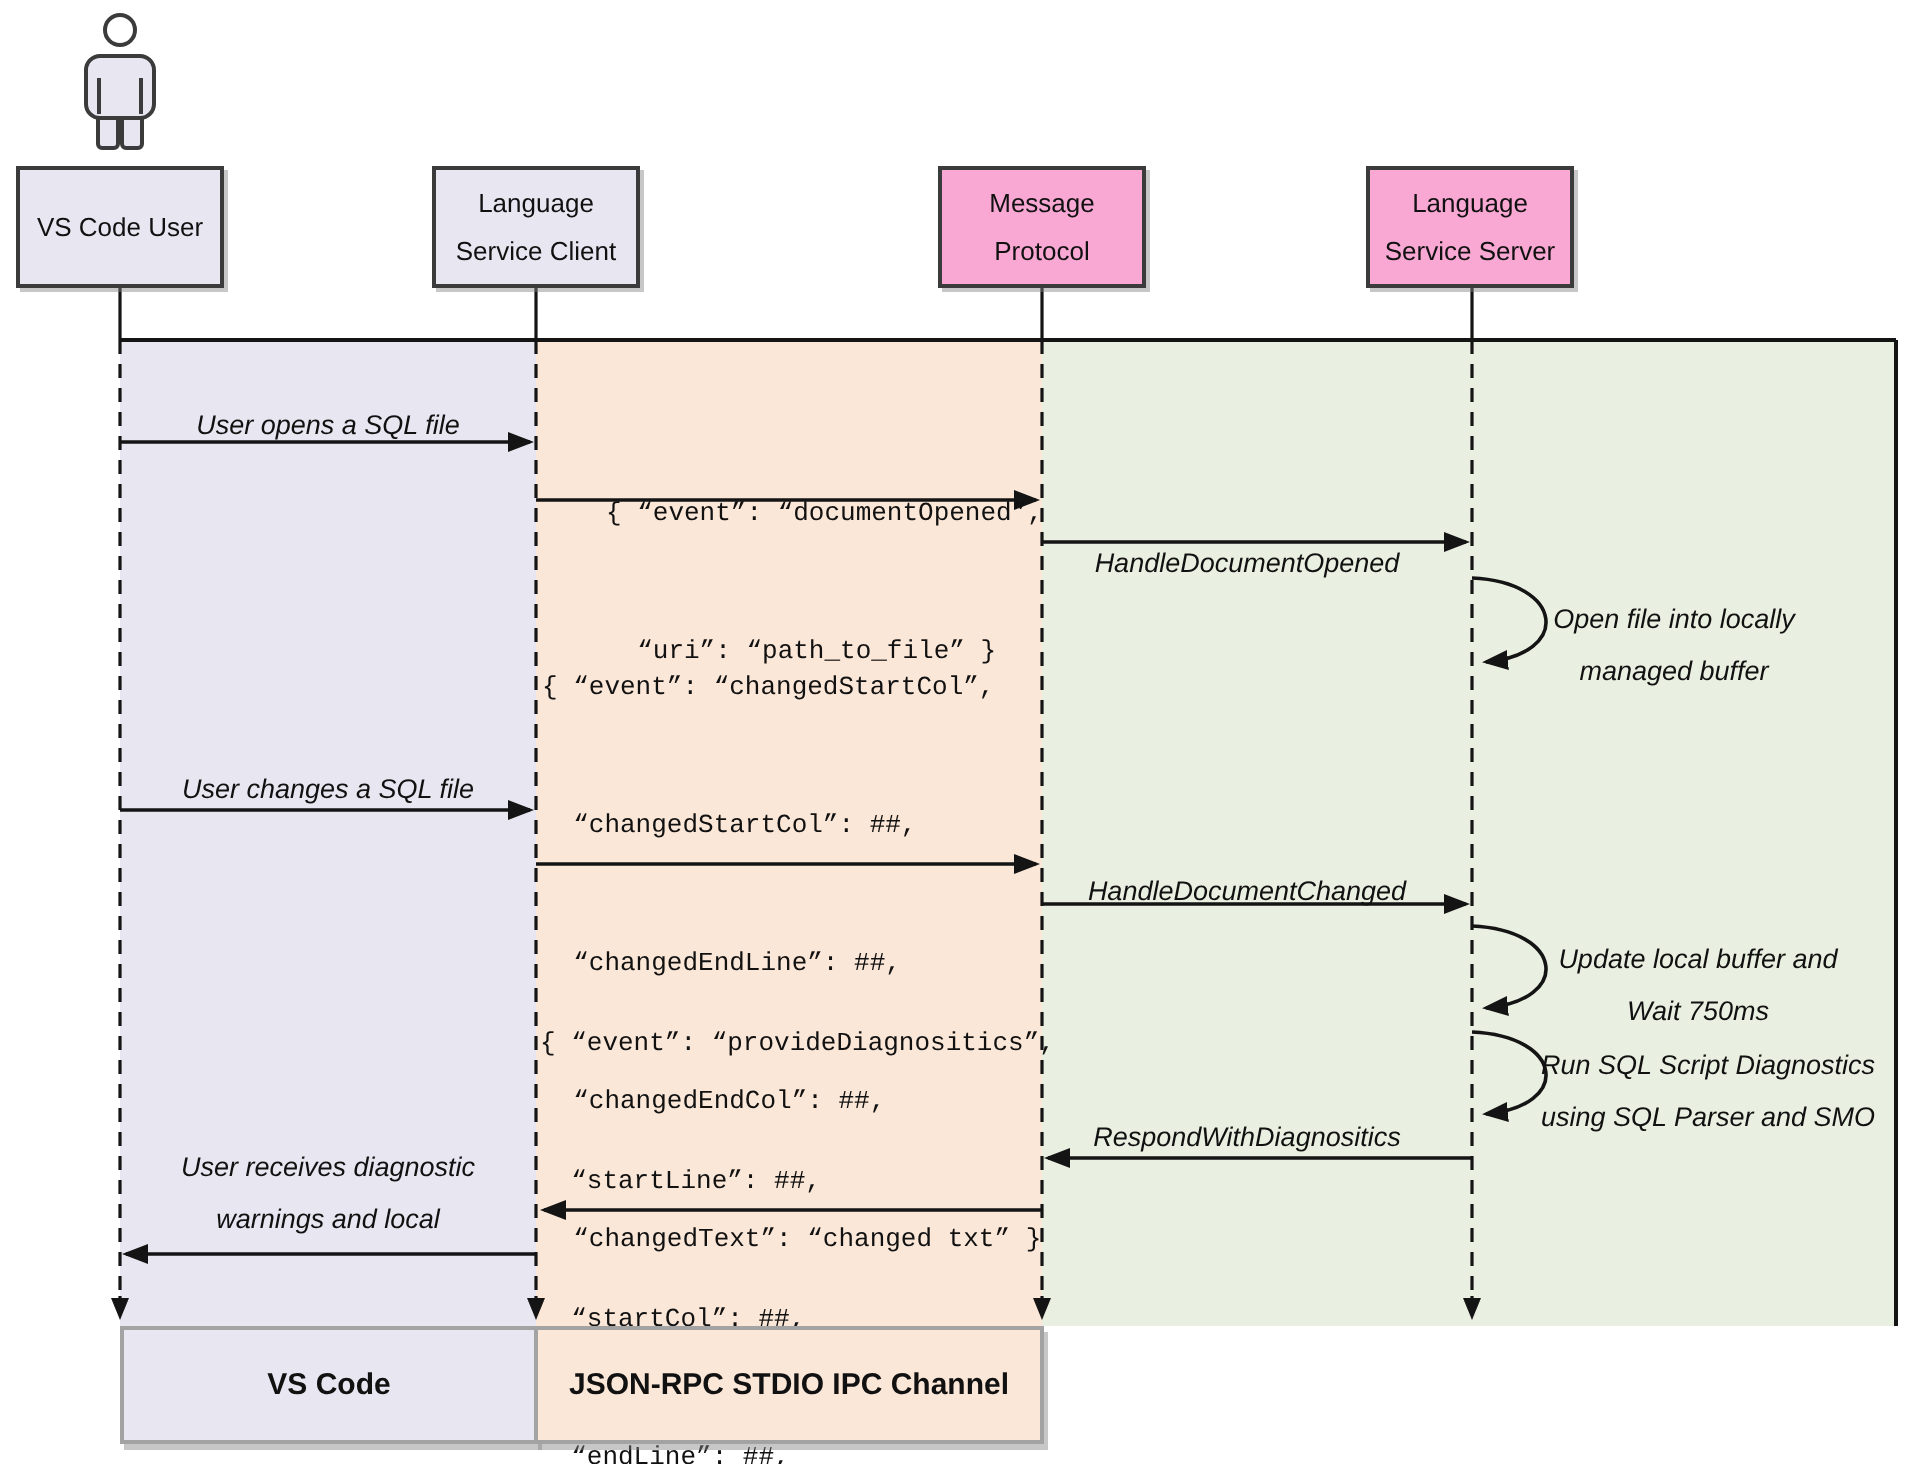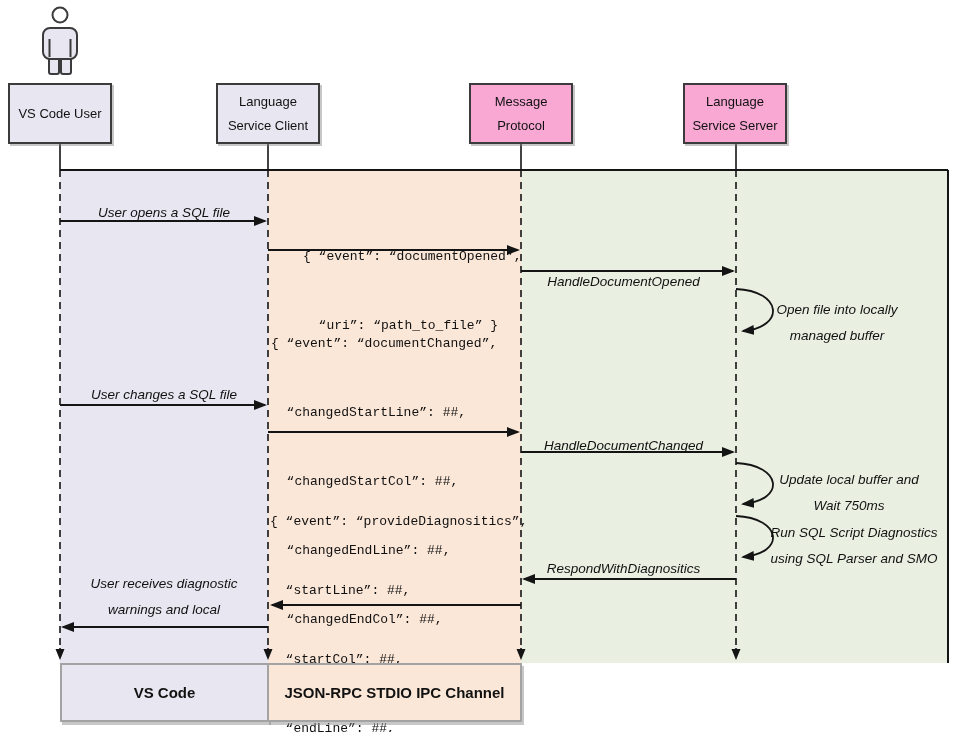--- a/index.html
+++ b/index.html
@@ -157,22 +157,21 @@
   <div class="lbl lbl-note3">
     <div>Run SQL Script Diagnostics</div>
     <div>using SQL Parser and SMO</div>
   </div>
 
   <div class="json json-1">
     <div>{ “event”: “documentOpened”,</div>
     <div>  “uri”: “path_to_file” }</div>
   </div>
   <div class="json json-2">
-    <div>{ “event”: “documentChanged”,</div>
-    <div>  “changedStartLine”: ##,</div>
+    <div>{ “event”: “changedStartCol”,</div>
     <div>  “changedStartCol”: ##,</div>
     <div>  “changedEndLine”: ##,</div>
     <div>  “changedEndCol”: ##,</div>
     <div>  “changedText”: “changed txt” }</div>
   </div>
   <div class="json json-3">
     <div>{ “event”: “provideDiagnositics”,</div>
     <div>  “startLine”: ##,</div>
     <div>  “startCol”: ##,</div>
     <div>  “endLine”: ##,</div>

